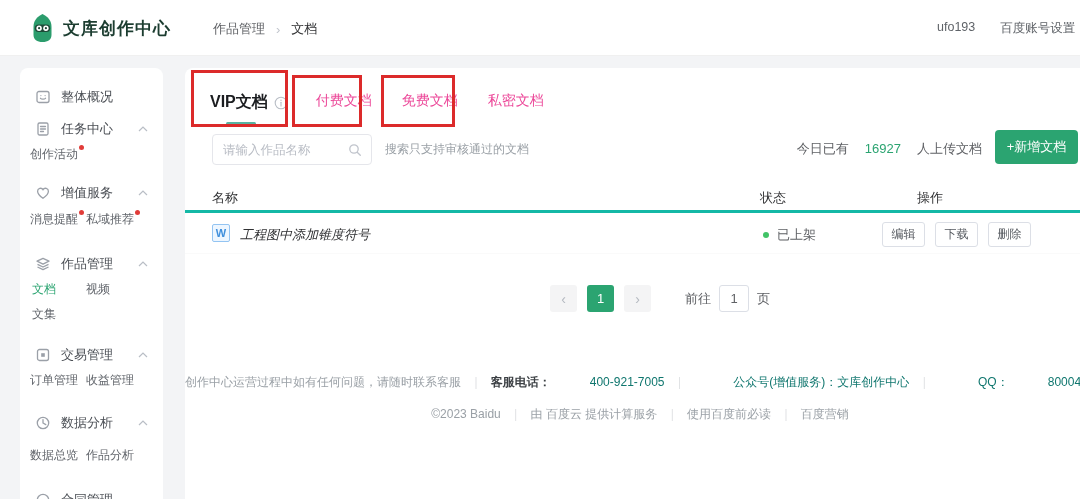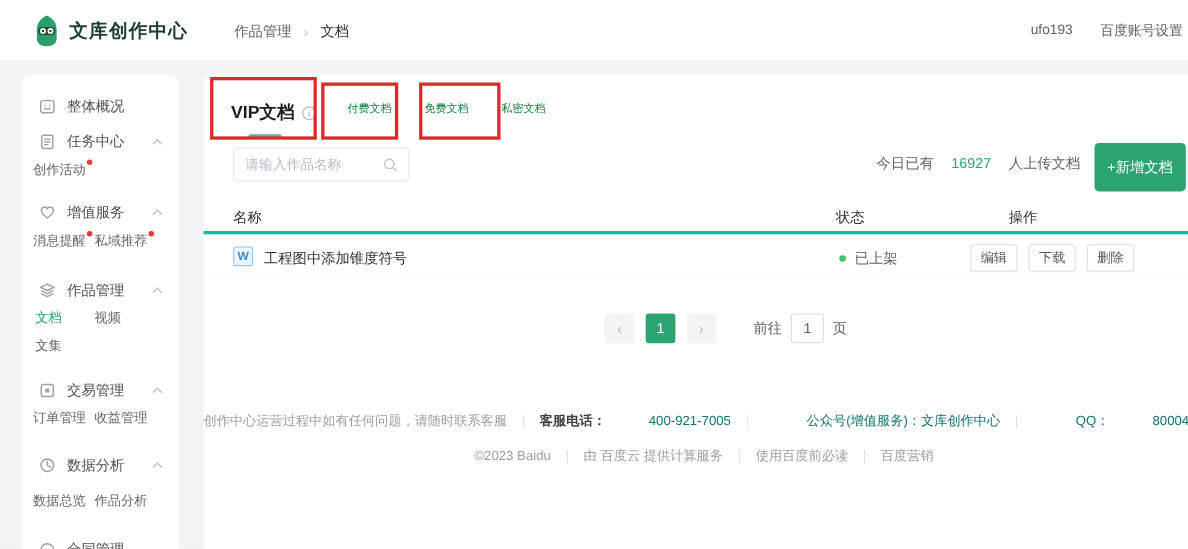--- a/index.html
+++ b/index.html
@@ -32,51 +32,51 @@
   .sub.active { color:#2ba471; }
   .dot { display:inline-block; width:5px; height:5px; border-radius:50%; background:#e13c39; vertical-align:top; margin:-1px 0 0 1px; }
   .sicon svg { display:block; }
   
   .main {
     position:absolute; left:185px; top:68px; width:895px; height:440px;
     background:#fff; border-radius:8px 0 0 0; z-index:1;
   }
   
   .tabs { position:absolute; left:25px; top:24px; display:flex; align-items:flex-start; }
-  .tab { font-size:10px; color:#15803d; cursor:pointer; white-space:nowrap; }
+  .tab { font-size:14px; color:#ec4899; cursor:pointer; white-space:nowrap; }
   .tab-active { font-size:16px; font-weight:bold; color:#1b1d20; position:relative; display:flex; align-items:center; gap:6px; }
   .tab-underline { position:absolute; left:16px; bottom:-12px; width:30px; height:3px; border-radius:2px; background:#58b3a1; }
   .tab-gap1 { margin-left:28px; } .tab-gap { margin-left:30px; }
   .info-icon { display:flex; margin-top:1px; }
   
   .anno { position:absolute; border:3px solid #dc2a2a; pointer-events:none; z-index:6; }
   .anno1 { left:6px;  top:2px; width:97px; height:57px; }
   .anno2 { left:107px; top:7px; width:70px; height:52px; }
   .anno3 { left:196px; top:7px; width:74px; height:52px; }
   
   .search-box { position:absolute; left:27px; top:66px; width:160px; height:31px;
     border:1px solid #e5e6eb; border-radius:4px; display:flex; align-items:center; }
   .search-box input { border:0; outline:0; flex:1; min-width:0; padding:0 4px 0 10px; font-size:12.5px; color:#b91c1c; background:transparent; font-family:inherit; }
   .search-box input::placeholder { color:#b8bcc4; }
   .search-icon { margin-right:9px; display:flex; cursor:pointer; }
   .search-hint { position:absolute; left:200px; top:66px; height:31px; line-height:31px; font-size:12px; color:#9aa0a6; }
   .upload-stats { position:absolute; right:98px; top:64px; height:34px; line-height:34px; font-size:13px; color:#606266; white-space:nowrap; }
   .upload-count { color:#2ba471; margin:0 16px; }
-  .add-btn { position:absolute; right:2px; top:62px; width:83px; height:44px;
+  .add-btn { position:absolute; right:2px; top:62px; width:83px; height:34px;
     background:#2ba471; color:#fff; border:0; border-radius:4px; font-size:13px; cursor:pointer; font-family:inherit; }
   
   .thead { position:absolute; left:0; top:115px; width:100%; height:30px; border-bottom:3px solid #14b8a6; font-size:13px; color:#303133; }
   .th-name { position:absolute; left:27px; top:6px; }
   .th-status { position:absolute; left:575px; top:6px; }
   .th-action { position:absolute; left:732px; top:6px; }
   .trow { position:absolute; left:0; top:146px; width:100%; height:40px; border-bottom:1px solid #fafafa; }
   .doc-icon { position:absolute; left:27px; top:10px; width:18px; height:18px; border:1px solid #93c4f2;
     background:#edf6ff; color:#3f8fdc; border-radius:2px; font-size:11px; font-weight:bold;
     display:flex; align-items:center; justify-content:center; }
-  .doc-name { position:absolute; left:55px; top:12px; font-size:13px; color:#303133; cursor:pointer; }
+  .doc-name { position:absolute; left:55px; top:12px; font-size:13px; color:#303133; cursor:pointer;font-style:italic; }
   .status-cell { position:absolute; left:578px; top:12px; font-size:13px; color:#606266; display:flex; align-items:center; gap:8px; }
   .status-dot { width:6px; height:6px; border-radius:50%; background:#41c367; }
   .row-actions { position:absolute; left:697px; top:8px; display:flex; gap:10px; }
   .mini-btn { width:43px; height:25px; border:1px solid #dcdfe6; background:#fff; border-radius:3px;
     font-size:12px; color:#55595f; cursor:pointer; font-family:inherit; }
   
   .pager { position:absolute; left:365px; top:217px; display:flex; align-items:center; font-size:13px; color:#606266; }
   .pg-btn { width:27px; height:27px; border:0; border-radius:3px; background:#f4f4f5; color:#b4b9c0;
     font-size:14px; cursor:pointer; font-family:inherit; }
   .pg-cur { width:27px; height:27px; border-radius:3px; background:#2ba471; color:#fff;
@@ -274,20 +274,21 @@
 
   <div class="search-box">
     <input type="text" placeholder="请输入作品名称" style="">
     <span class="search-icon">
       <svg width="14" height="14" viewBox="0 0 14 14" fill="none" stroke="#c0c4cc" stroke-width="1.3">
         <circle cx="6" cy="6" r="4.2"></circle>
           <line x1="9.2" y1="9.2" x2="12.3" y2="12.3" stroke-linecap="round"></line>
       </svg>
       </span>
   </div>
+  <div class="search-hint">搜索只支持审核通过的文档</div>
 
   <div class="upload-stats">
     <span>今日已有</span><span class="upload-count">16927</span><span>人上传文档</span>
   </div>
   <button class="add-btn">+新增文档</button>
 
   <div class="thead">
     <span class="th-name">名称</span>
     <span class="th-status">状态</span>
     <span class="th-action">操作</span>

